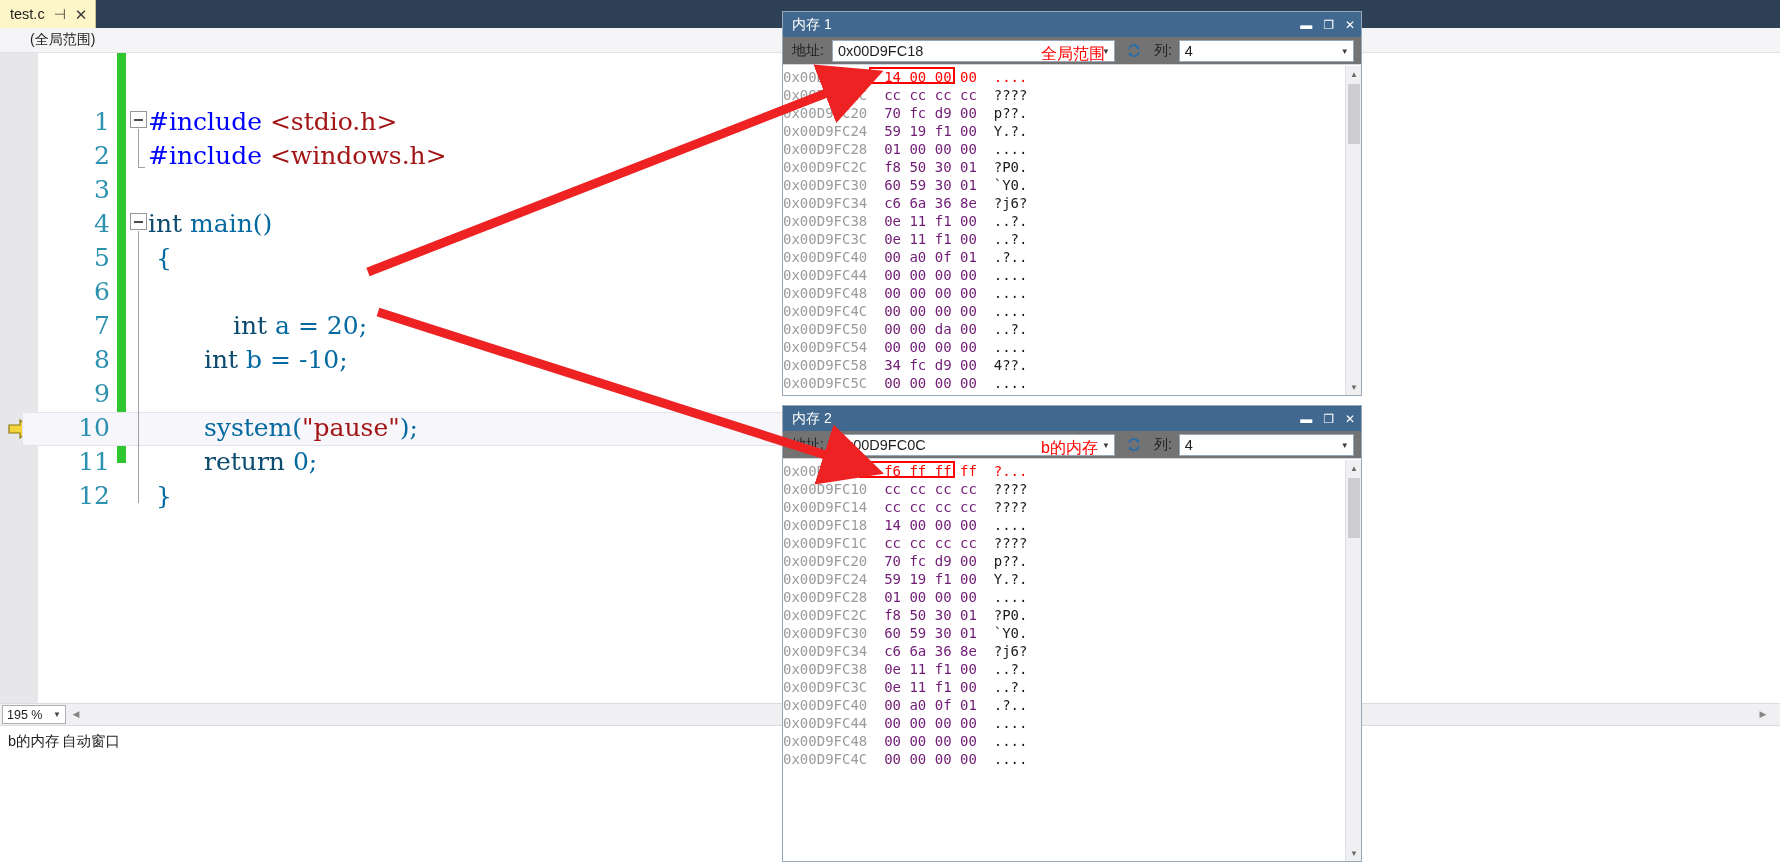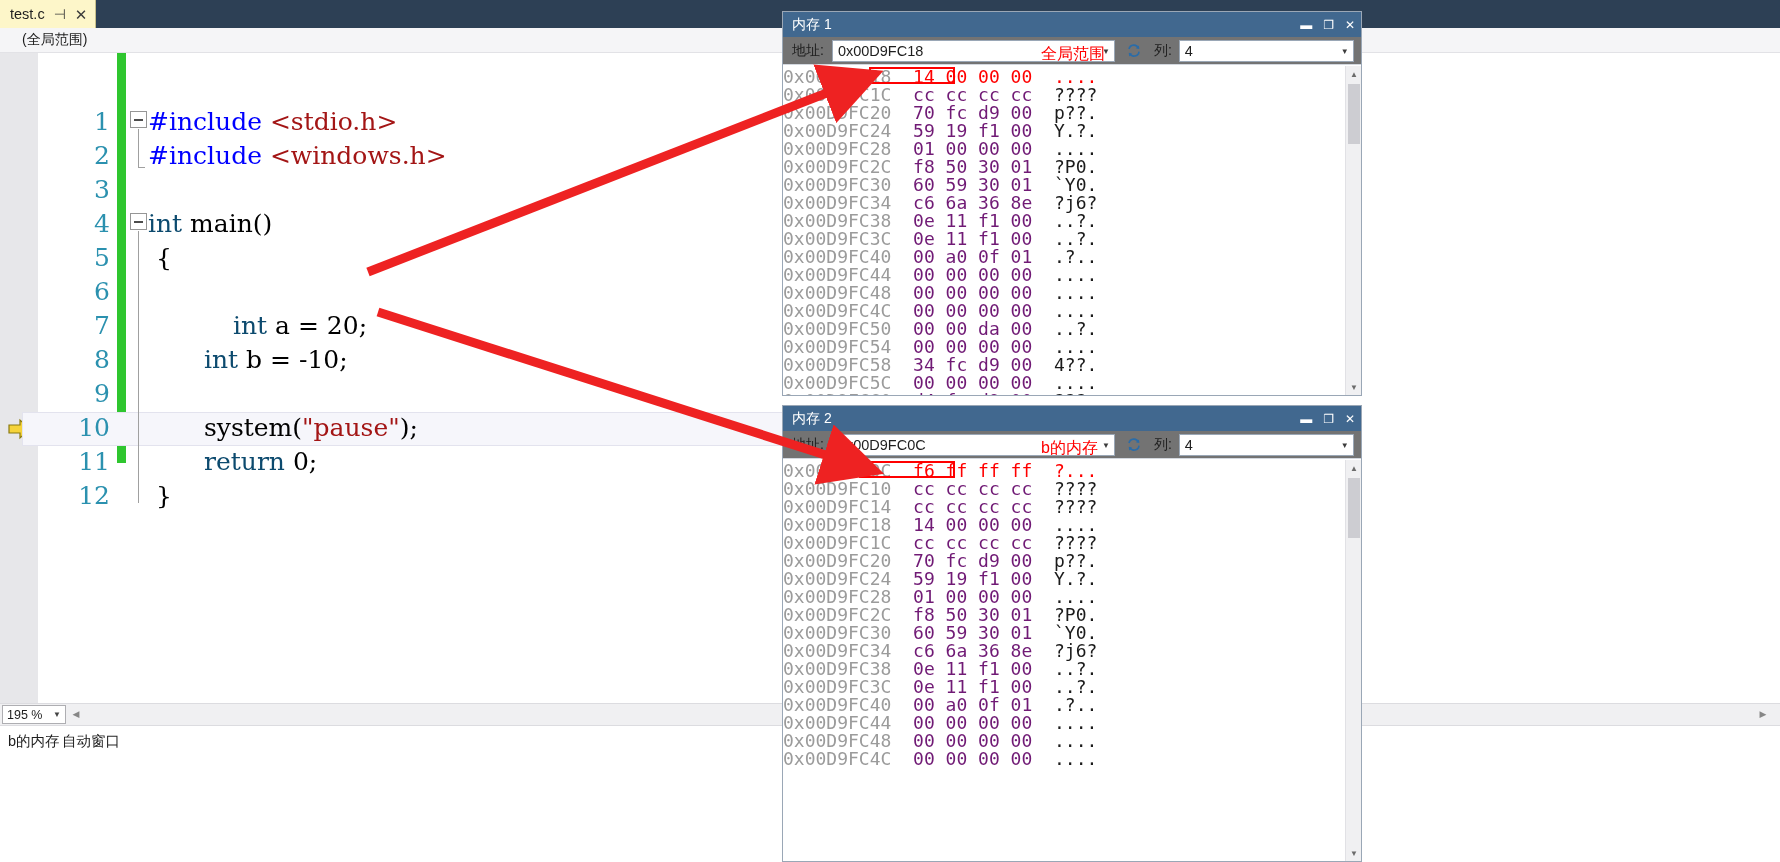--- a/index.html
+++ b/index.html
@@ -27,21 +27,21 @@
     font-size:14px; color:#3b3b3b; line-height:1; cursor:pointer;
   }
   .doc-tab .close { font-size:15px; }
 
   .navbar {
     position:absolute; left:0; top:28px; width:1780px; height:25px;
     background:#f5f5f7; border-bottom:1px solid #e2e2e6;
     display:flex; align-items:center;
   }
   .navbar .scope {
-    margin-left:22px; font-size:14px; color:#1e1e1e;
+    margin-left:30px; font-size:14px; color:#1e1e1e;
   }
 
   
   .editor {
     position:absolute; left:0; top:53px; width:1780px; height:650px;
     background:#ffffff; overflow:hidden;
   }
   .indicator-margin {
     position:absolute; left:0; top:0; width:38px; height:650px;
     background:#e7e7ea;
@@ -63,21 +63,21 @@
   }
   .code-line {
     position:absolute; left:0; height:34px;
     font-family:"DejaVu Serif", serif;
     font-size:25px; color:#1b1b1b; line-height:34px; white-space:pre;
   }
   .kw { color:#0c4a6e; }
   .str { color:#a31515; }
   .hdr { color:#a31515; }
   .pp  { color:#0000ff; }
-  .pl  { color:#000000; }
+  .pl  { color:#0369a1; }
 
   .current-line-box {
     position:absolute; left:22px; width:880px; height:34px;
     border:1px solid #e3e3ee; background:#f6f6fb;
   }
   .arrow-marker {
     position:absolute; left:8px; width:24px; height:20px;
   }
   .collapse-box {
     position:absolute; width:17px; height:17px;
@@ -186,21 +186,21 @@
     font-size:8px; color:#3c3c3c;
   }
 
   .memview {
     position:absolute; left:0; right:0; bottom:0;
     background:#ffffff; overflow:hidden;
   }
   .memrows {
     position:absolute; left:0; top:2px; right:16px; bottom:0;
     font-family:"DejaVu Sans Mono", monospace;
-    font-size:18px; line-height:18px; color:#1b1b1b;
+    font-size:14px; line-height:18px; color:#1b1b1b;
     white-space:pre;
   }
   .mrow { display:block; height:18px; }
   .maddr { color:#9b9b9b; }
   .mhex  { color:#701a75; }
   .masc  { color:#1b1b1b; }
   .vscroll {
     position:absolute; right:0; top:0; bottom:0; width:16px;
     background:#f0f0f2; border-left:1px solid #e1e1e5;
   }

